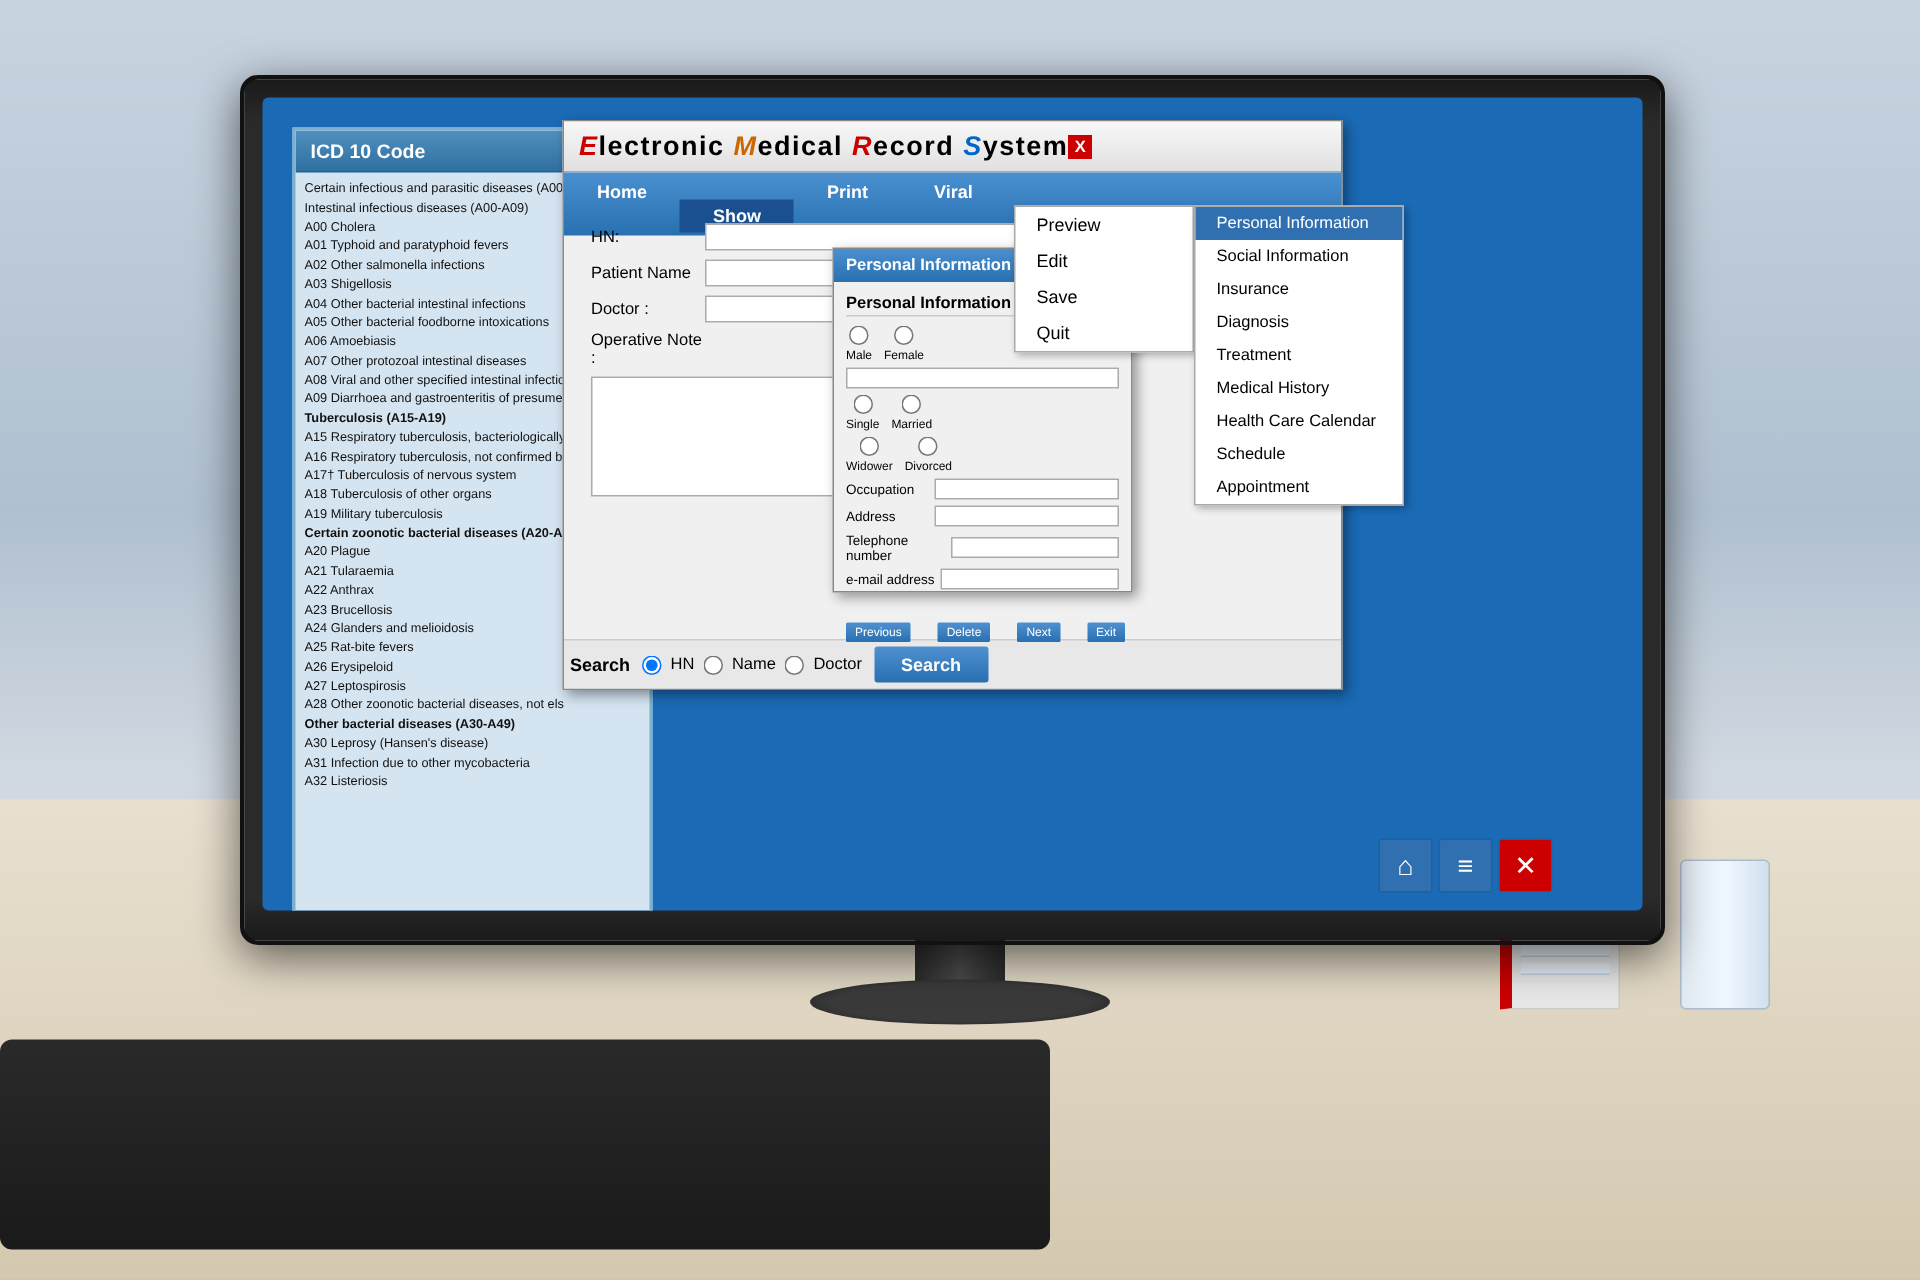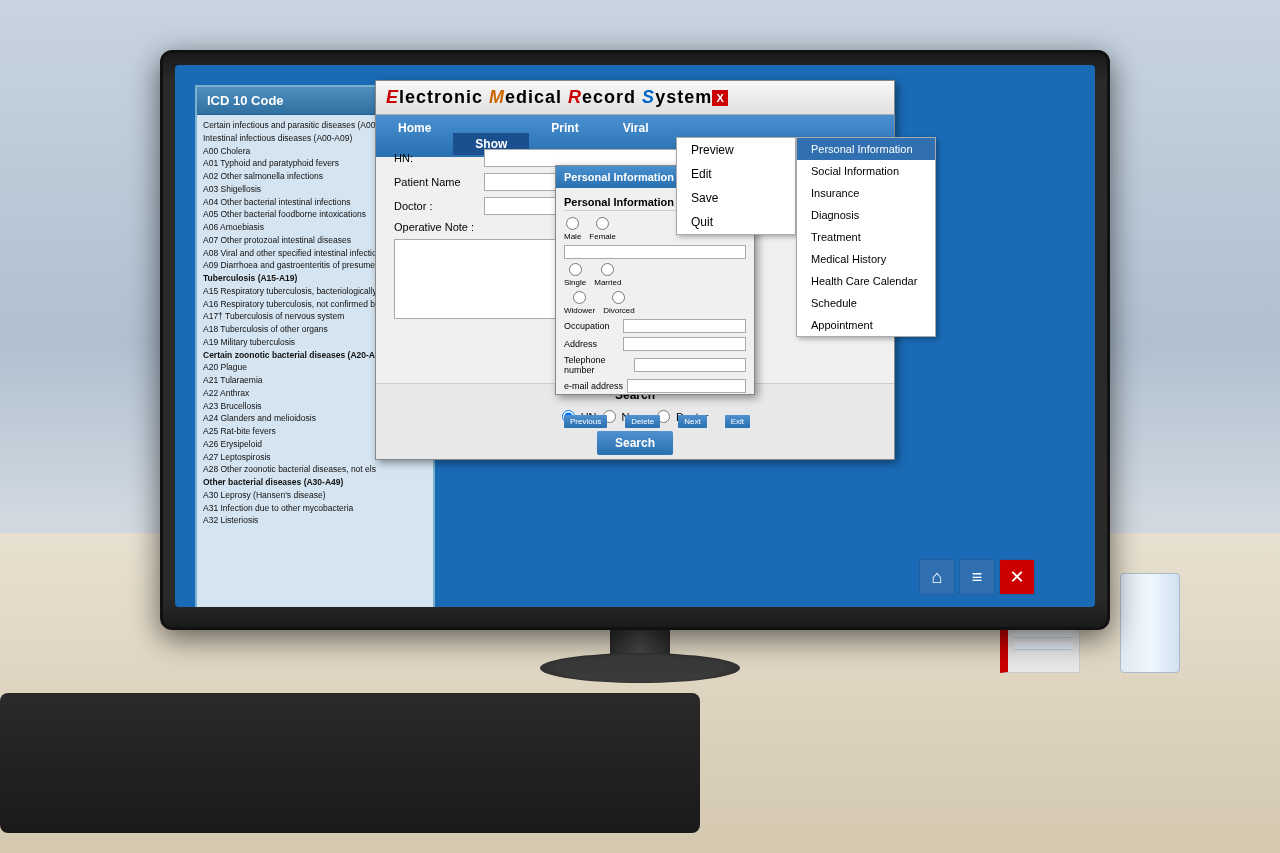--- a/index.html
+++ b/index.html
@@ -218,21 +218,21 @@
       font-size: 11px;
     }
 
     .form-row {
       display: flex;
       align-items: center;
       margin-bottom: 6px;
     }
 
     .form-label {
-      width: 90px;
+      width: 76px;
       font-size: 11px;
       color: #000;
     }
 
     .form-input {
       flex: 1;
       height: 18px;
       border: 1px solid #aaa;
       background: white;
       font-size: 10px;
@@ -535,21 +535,21 @@
           <input class="form-input" type="text" style="width: 180px;">
         </div>
         <div class="form-row">
           <span class="form-label">Operative Note :</span>
         </div>
         <div style="position:relative; margin-top:2px;">
           <textarea style="width: 300px; height: 80px; border: 1px solid rgb(170, 170, 170); font-size: 10px; resize: none;"></textarea>
         </div>
       </div>
 
-      <div class="search-bar" style="position:absolute; bottom:0; left:0; right:0; display:flex; align-items:center; gap:8px; padding:4px; background:#e8e8e8; border-top:1px solid #ccc;flex-direction:column;">
+      <div class="search-bar" style="position:absolute; bottom:0; left:0; right:0; display:flex; align-items:center; gap:8px; padding:4px; background:#e8e8e8; border-top:1px solid #ccc;">
         <span style="font-size:12px;font-weight:bold;">Search</span>
         <div class="radio-group">
           <input type="radio" name="search" checked="" style="">
           <label>HN</label>
           <input type="radio" name="search" style="">
           <label>Name</label>
           <input type="radio" name="search" style="">
           <label>Doctor</label>
         </div>
         <button class="search-btn">Search</button>

